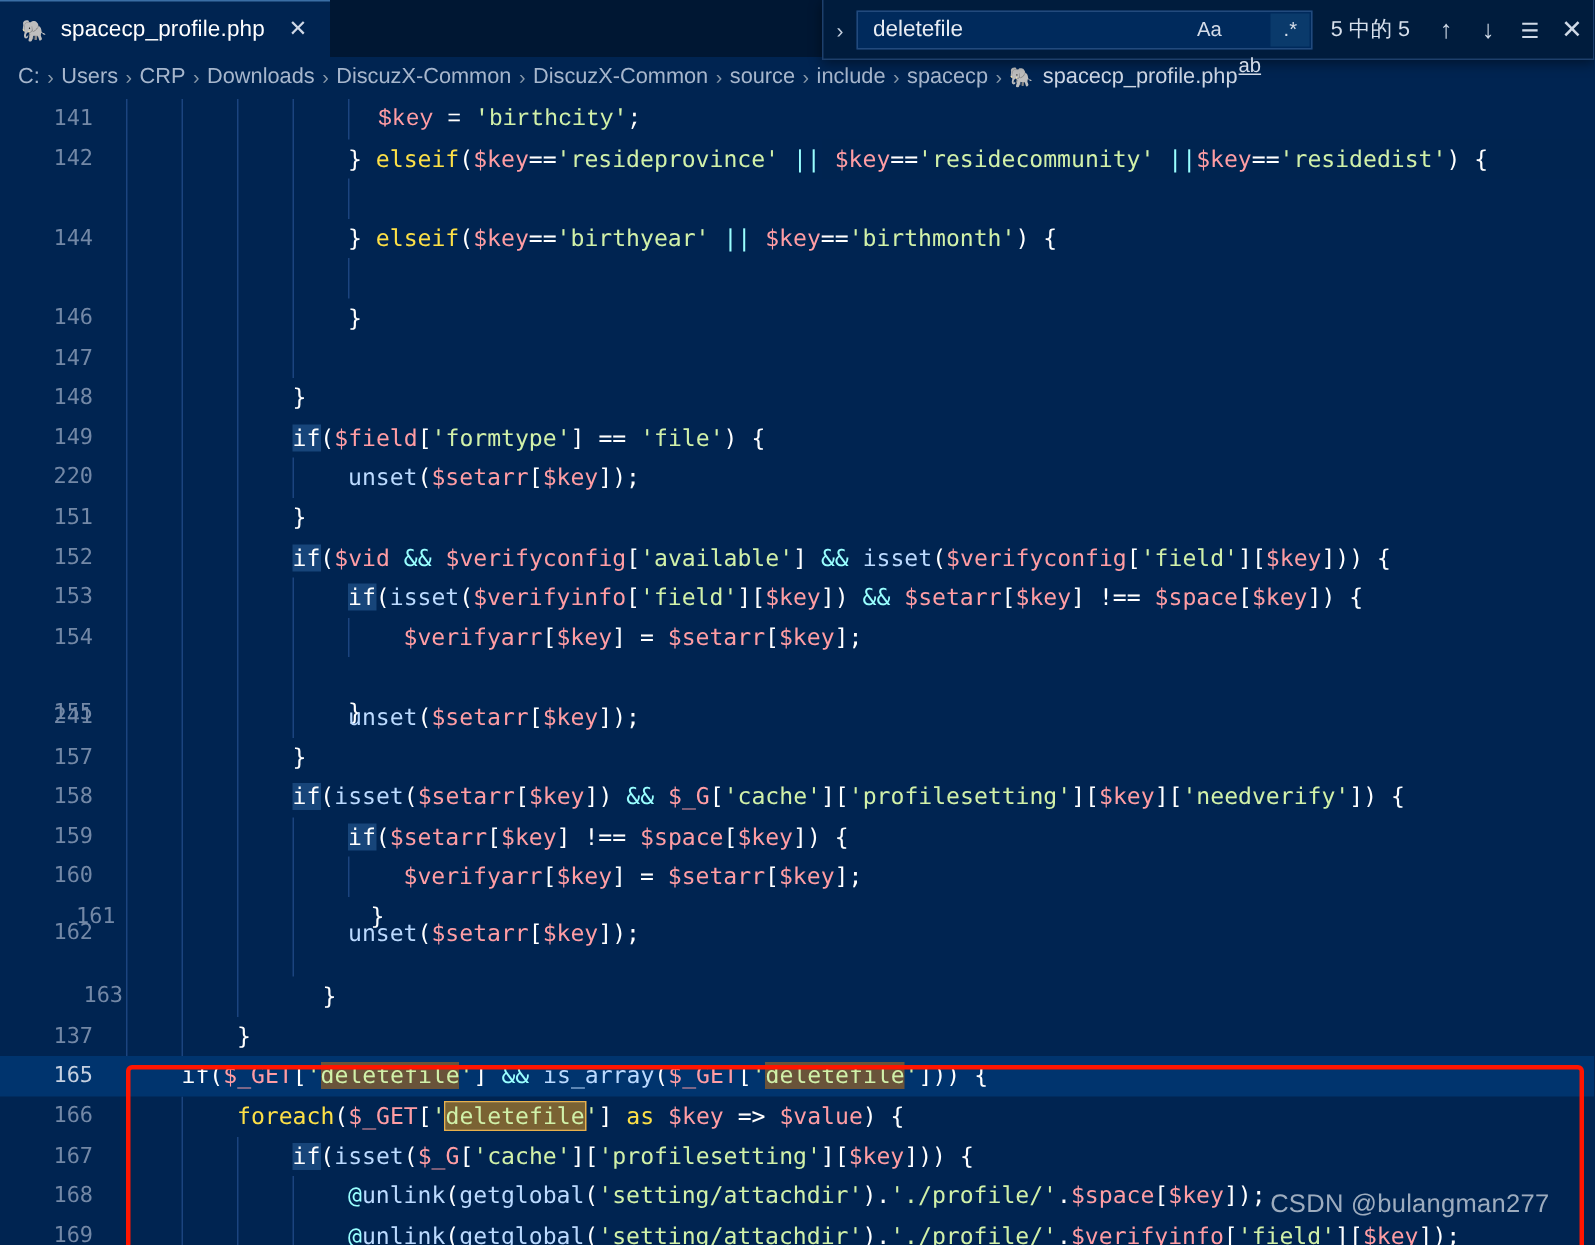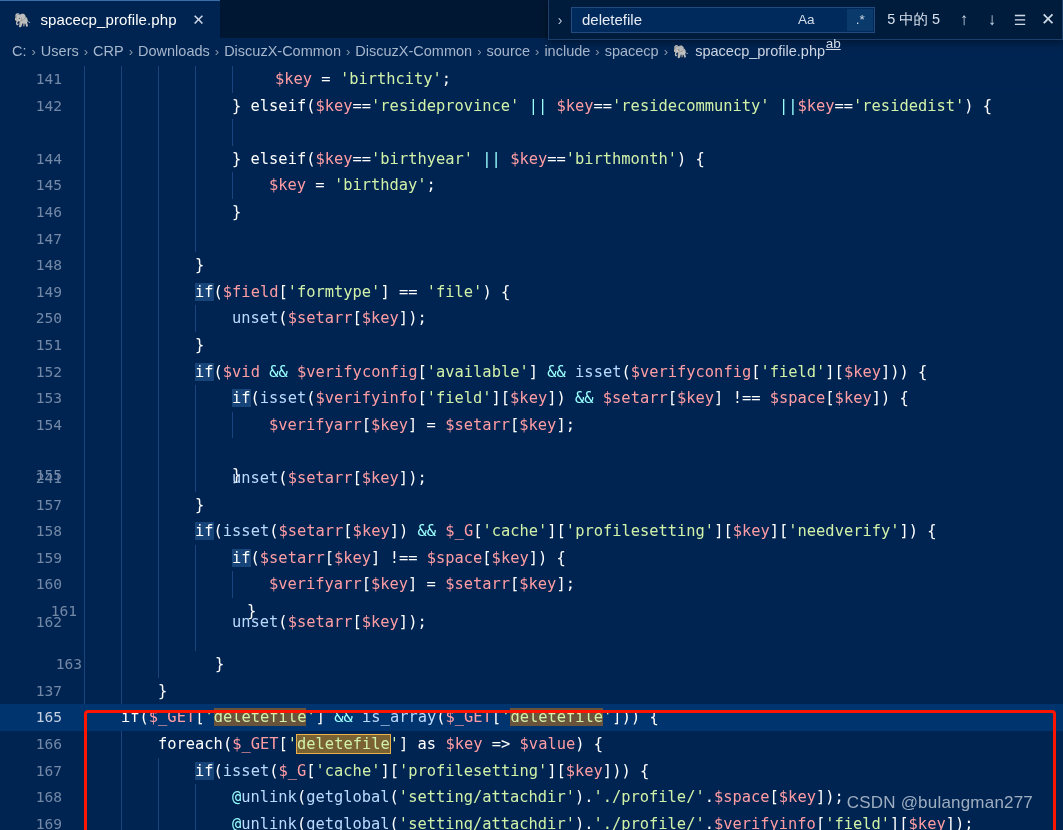--- a/index.html
+++ b/index.html
@@ -56,21 +56,21 @@
   }
   .code{position:absolute;left:84px;top:0;}
   .line.current{background:#00346e;}
   .line.current .ln{color:#c5d0e0;}
 
   
   .guides{position:absolute;left:0;top:0;right:0;bottom:0;pointer-events:none;}
   .guide{position:absolute;width:1px;background:#204a87;opacity:.85;}
 
   
-  .kw{color:#ffffff;}           
+  .kw{color:#fde047;}           
   .ctl{color:#ffffff;}
   .var{color:#ff9da4;}          
   .str{color:#d1f1a9;}          
   .fn{color:#bbdaff;}           
   .op{color:#ffffff;}
   .punct{color:#ffffff;}
   .and{color:#99ffff;}          
   .at{color:#99ffff;}
 
   .ifhl{background:#17457a;}
@@ -172,29 +172,28 @@
         <div class="guide" style="left: 195px; top: 480.8px; height: 106.4px;"></div>
         <div class="guide" style="left: 195px; top: 720.2px; height: 79.8px;"></div>
         <div class="guide" style="left: 232px; top: 2px; height: 26.6px;"></div>
         <div class="guide" style="left: 232px; top: 55.2px; height: 26.6px;"></div>
         <div class="guide" style="left: 232px; top: 108.4px; height: 26.6px;"></div>
         <div class="guide" style="left: 232px; top: 347.8px; height: 26.6px;"></div>
         <div class="guide" style="left: 232px; top: 507.4px; height: 26.6px;"></div>
         <div style="position: absolute; left: 548px; right: 0px; top: 28.6px; height: 26.6px; background: rgb(0, 36, 81); opacity: 0.55; pointer-events: none;"></div>
       </div>
     <div class="codearea" id="codearea">
-        <div class="line" style="top: 2px; position: absolute; left: 0px; right: 0px;"><span class="ln">141</span><span class="code" style="left: 275px;"><span class="var">$key</span> <span class="op">=</span> <span class="str">'birthcity'</span><span class="punct">;</span></span></div>
+        <div class="line" style="top: 2px; position: absolute; left: 0px; right: 0px;"><span class="ln">141</span><span class="code" style="left: 252px; font-family: Liberation Mono, monospace;"><span class="var">$key</span> <span class="op">=</span> <span class="str">'birthcity'</span><span class="punct">;</span></span></div>
         <div class="line" style="top: 28.6px; position: absolute; left: 0px; right: 0px;"><span class="ln">142</span><span class="code" style="left: 232px;"><span class="punct">}</span> <span class="kw">elseif</span><span class="punct">(</span><span class="var">$key</span><span class="op">==</span><span class="str">'resideprovince'</span> <span class="and">||</span> <span class="var">$key</span><span class="op">==</span><span class="str">'residecommunity'</span> <span class="and">||</span><span class="var">$key</span><span class="op">==</span><span class="str">'residedist'</span><span class="punct">) {</span></span></div>
         <div class="line" style="top: 81.8px; position: absolute; left: 0px; right: 0px;"><span class="ln">144</span><span class="code" style="left: 232px;"><span class="punct">}</span> <span class="kw">elseif</span><span class="punct">(</span><span class="var">$key</span><span class="op">==</span><span class="str">'birthyear'</span> <span class="and">||</span> <span class="var">$key</span><span class="op">==</span><span class="str">'birthmonth'</span><span class="punct">) {</span></span></div>
-        <div class="line" style="top: 108.4px; position: absolute; left: 0px; right: 0px;"><span class="ln">145</span><span class="code" style="left: 269px;"><span class="var">$key</span> <span class="op">=</span> <span class="str">'birthday'</span><span class="punct">;</span></span></div>
         <div class="line" style="top: 135px; position: absolute; left: 0px; right: 0px;"><span class="ln">146</span><span class="code" style="left: 232px;"><span class="punct">}</span></span></div>
         <div class="line" style="top: 161.6px; position: absolute; left: 0px; right: 0px;"><span class="ln">147</span></div>
         <div class="line" style="top: 188.2px; position: absolute; left: 0px; right: 0px;"><span class="ln">148</span><span class="code" style="left: 195px;"><span class="punct">}</span></span></div>
         <div class="line" style="top: 214.8px; position: absolute; left: 0px; right: 0px;"><span class="ln">149</span><span class="code" style="left: 195px;"><span class="ifhl ctl">if</span><span class="punct">(</span><span class="var">$field</span><span class="punct">[</span><span class="str">'formtype'</span><span class="punct">]</span> <span class="op">==</span> <span class="str">'file'</span><span class="punct">) {</span></span></div>
-        <div class="line" style="top: 241.4px; position: absolute; left: 0px; right: 0px;"><span class="ln">250</span><span class="code" style="left: 232px;"><span class="fn">unset</span><span class="punct">(</span><span class="var">$setarr</span><span class="punct">[</span><span class="var">$key</span><span class="punct">]);</span></span></div>
+        <div class="line" style="top: 241.4px; position: absolute; left: 0px; right: 0px;"><span class="ln">220</span><span class="code" style="left: 232px;"><span class="fn">unset</span><span class="punct">(</span><span class="var">$setarr</span><span class="punct">[</span><span class="var">$key</span><span class="punct">]);</span></span></div>
         <div class="line" style="top: 268px; position: absolute; left: 0px; right: 0px;"><span class="ln">151</span><span class="code" style="left: 195px;"><span class="punct">}</span></span></div>
         <div class="line" style="top: 294.6px; position: absolute; left: 0px; right: 0px;"><span class="ln">152</span><span class="code" style="left: 195px;"><span class="ifhl ctl">if</span><span class="punct">(</span><span class="var">$vid</span> <span class="and">&amp;&amp;</span> <span class="var">$verifyconfig</span><span class="punct">[</span><span class="str">'available'</span><span class="punct">]</span> <span class="and">&amp;&amp;</span> <span class="fn">isset</span><span class="punct">(</span><span class="var">$verifyconfig</span><span class="punct">[</span><span class="str">'field'</span><span class="punct">][</span><span class="var">$key</span><span class="punct">])) {</span></span></div>
         <div class="line" style="top: 321.2px; position: absolute; left: 0px; right: 0px;"><span class="ln">153</span><span class="code" style="left: 232px;"><span class="ifhl ctl">if</span><span class="punct">(</span><span class="fn">isset</span><span class="punct">(</span><span class="var">$verifyinfo</span><span class="punct">[</span><span class="str">'field'</span><span class="punct">][</span><span class="var">$key</span><span class="punct">])</span> <span class="and">&amp;&amp;</span> <span class="var">$setarr</span><span class="punct">[</span><span class="var">$key</span><span class="punct">]</span> <span class="op">!==</span> <span class="var">$space</span><span class="punct">[</span><span class="var">$key</span><span class="punct">]) {</span></span></div>
         <div class="line" style="top: 347.8px; position: absolute; left: 0px; right: 0px;"><span class="ln">154</span><span class="code" style="left: 269px;"><span class="var">$verifyarr</span><span class="punct">[</span><span class="var">$key</span><span class="punct">]</span> <span class="op">=</span> <span class="var">$setarr</span><span class="punct">[</span><span class="var">$key</span><span class="punct">];</span></span></div>
         <div class="line" style="top: 374.4px; position: absolute; left: 0px; right: 0px; margin-top: 24px;"><span class="ln">155</span><span class="code" style="left: 232px;"><span class="punct">}</span></span></div>
         <div class="line" style="top: 401px; position: absolute; left: 0px; right: 0px;"><span class="ln">241</span><span class="code" style="left: 232px;"><span class="fn">unset</span><span class="punct">(</span><span class="var">$setarr</span><span class="punct">[</span><span class="var">$key</span><span class="punct">]);</span></span></div>
         <div class="line" style="top: 427.6px; position: absolute; left: 0px; right: 0px;"><span class="ln">157</span><span class="code" style="left: 195px;"><span class="punct">}</span></span></div>
         <div class="line" style="top: 454.2px; position: absolute; left: 0px; right: 0px;"><span class="ln">158</span><span class="code" style="left: 195px;"><span class="ifhl ctl">if</span><span class="punct">(</span><span class="fn">isset</span><span class="punct">(</span><span class="var">$setarr</span><span class="punct">[</span><span class="var">$key</span><span class="punct">])</span> <span class="and">&amp;&amp;</span> <span class="var">$_G</span><span class="punct">[</span><span class="str">'cache'</span><span class="punct">][</span><span class="str">'profilesetting'</span><span class="punct">][</span><span class="var">$key</span><span class="punct">][</span><span class="str">'needverify'</span><span class="punct">]) {</span></span></div>
         <div class="line" style="top: 480.8px; position: absolute; left: 0px; right: 0px;"><span class="ln">159</span><span class="code" style="left: 232px;"><span class="ifhl ctl">if</span><span class="punct">(</span><span class="var">$setarr</span><span class="punct">[</span><span class="var">$key</span><span class="punct">]</span> <span class="op">!==</span> <span class="var">$space</span><span class="punct">[</span><span class="var">$key</span><span class="punct">]) {</span></span></div>
         <div class="line" style="top: 507.4px; position: absolute; left: 0px; right: 0px;"><span class="ln">160</span><span class="code" style="left: 269px;"><span class="var">$verifyarr</span><span class="punct">[</span><span class="var">$key</span><span class="punct">]</span> <span class="op">=</span> <span class="var">$setarr</span><span class="punct">[</span><span class="var">$key</span><span class="punct">];</span></span></div>

